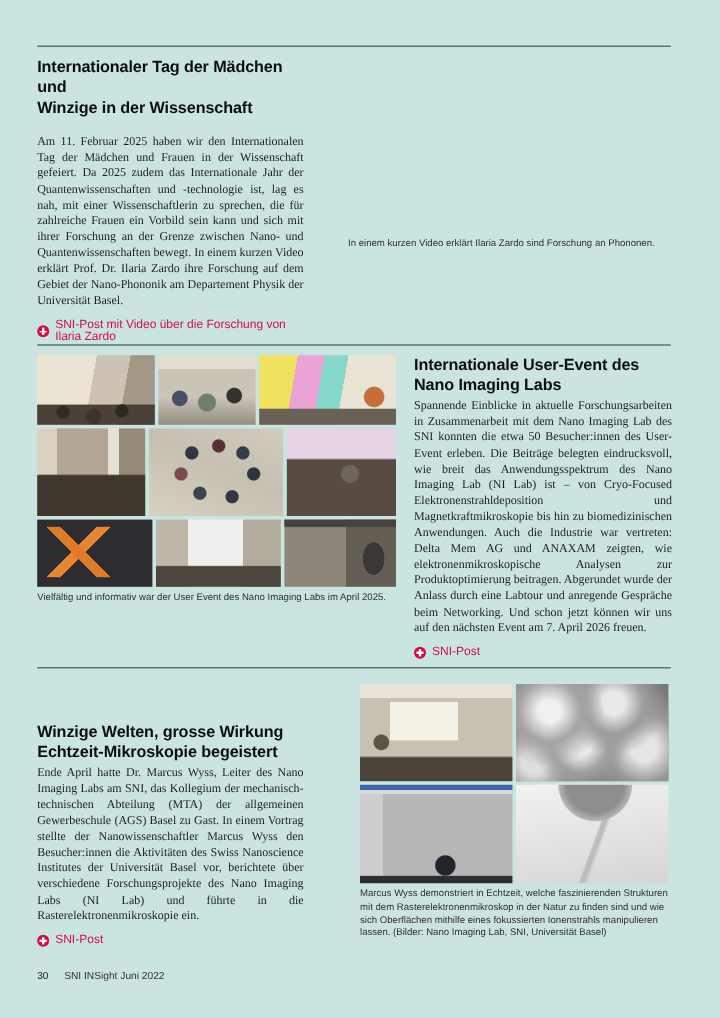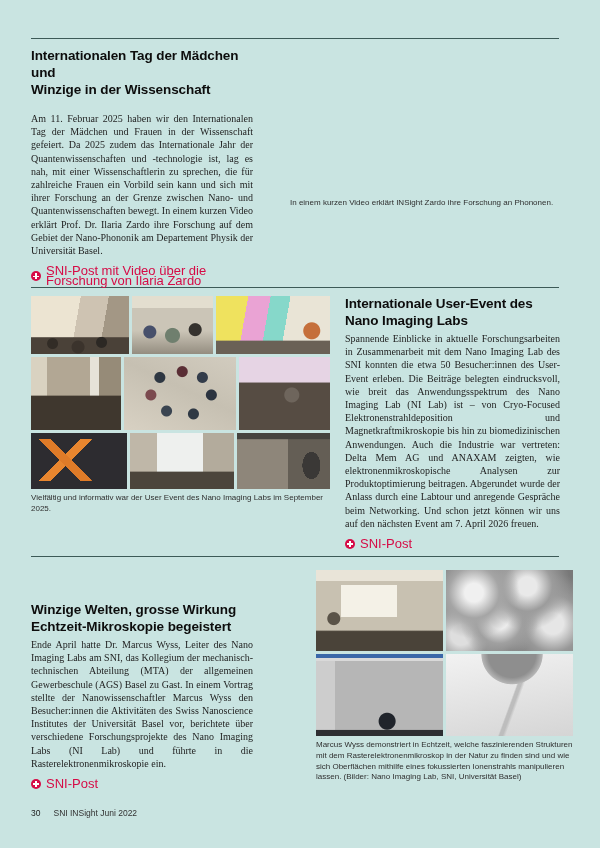--- a/index.html
+++ b/index.html
@@ -28,21 +28,21 @@
     font-size:10px;line-height:13.2px;
     color:#1e1e1e;text-align:justify;
     hyphens:auto;-webkit-hyphens:auto;
   }
 
   .post-link{display:flex;align-items:center;gap:5px;margin-top:9px;cursor:pointer;}
   .post-icon{width:10px;height:10px;border-radius:50%;background:#d60b46;position:relative;flex:0 0 auto;}
   .post-icon::before,.post-icon::after{content:"";position:absolute;background:#fff;}
   .post-icon::before{left:2.2px;top:4.4px;width:5.6px;height:1.2px;}
   .post-icon::after{left:4.4px;top:2.2px;width:1.2px;height:5.6px;}
-  .post-label{font-size:13px;color:#d60b46;line-height:10px;}
+  .post-label{font-size:10px;color:#d60b46;line-height:10px;}
 
   .caption{margin:0;font-size:8px;line-height:10.8px;color:#2f2f2f;}
   .a1-caption{left:290px;top:198px;width:272px;}
 
   
   .a2-left{left:31px;top:296px;width:299px;}
   .c-row{display:flex;gap:3px;margin-bottom:3px;}
   .photo{flex:0 0 auto;}
   .h58 .photo{height:58px;} .h73 .photo{height:73px;} .h56 .photo{height:56px;}
   .w98{width:98px;} .w81{width:81px;} .w114{width:114px;}
@@ -86,21 +86,21 @@
     #2d2c30;}
   .p8{background:
     linear-gradient(to top, #4c453c 0 30%, transparent 32%),
     linear-gradient(90deg, #bfb7a8 0 26%, #eef0ee 26% 70%, #b3ab9c 70%);}
   .p9{background:
     radial-gradient(ellipse 16% 40% at 80% 58%, #3a3836 0 60%, transparent 61%),
     linear-gradient(#45423e 0 10%, transparent 12%),
     linear-gradient(90deg, #8e867a 0 55%, #645e55 55%);}
 
   
-  .a3-right{left:300px;top:570px;width:258px;margin-left:16px;}
+  .a3-right{left:300px;top:570px;width:258px;}
   .g-row{display:flex;gap:3px;margin-bottom:3px;}
   .g-row .photo{width:127px;}
   .gr1 .photo{height:81px;} .gr2 .photo{height:82px;}
   .a3-right .caption{margin-top:4px;width:258px;}
 
   .pb1{background:
     radial-gradient(circle at 14% 60%, #5a5348 0 6px, transparent 7px),
     linear-gradient(to top, #4a4339 0 24%, transparent 26%),
     linear-gradient(90deg, transparent 20%, #f4f1e7 20% 64%, transparent 64%) 0 30% / 100% 40% no-repeat,
     linear-gradient(#e9e4d8 0 14%, #c8c1b1 14%);}
@@ -129,48 +129,48 @@
 <body>
 
 <div class="page">
 
   <div class="rule r1"></div>
   <div class="rule r2"></div>
   <div class="rule r3"></div>
 
   <section class="abs a1-text">
     <h2>
-        <div class="tline">Internationalen Tag der Mädchen und</div>
+        <div class="tline">Internationaler Tag der Mädchen und</div>
         <div class="tline">Winzige in der Wissenschaft</div>
       </h2>
     <p class="body" lang="de">Am 11. Februar 2025 haben wir den Internationalen Tag der Mädchen und Frauen in der Wissenschaft gefeiert. Da 2025 zudem das Internationale Jahr der Quantenwissenschaften und -technologie ist, lag es nah, mit einer Wissenschaftlerin zu sprechen, die für zahlreiche Frauen ein Vorbild sein kann und sich mit ihrer Forschung an der Grenze zwischen Nano- und Quantenwissenschaften bewegt. In einem kurzen Video erklärt Prof. Dr. Ilaria Zardo ihre Forschung auf dem Gebiet der Nano-Phononik am Departement Physik der Universität Basel.</p>
     <div class="post-link">
       <span class="post-icon"></span>
       <span class="post-label">SNI-Post mit Video über die Forschung von Ilaria Zardo</span>
     </div>
   </section>
-  <p class="caption abs a1-caption">In einem kurzen Video erklärt INSight Zardo ihre Forschung an Phononen.</p>
+  <p class="caption abs a1-caption">In einem kurzen Video erklärt Ilaria Zardo sind Forschung an Phononen.</p>
 
   <div class="abs a2-left">
     <div class="c-row h58">
       <div class="photo w98 p1"></div>
       <div class="photo w81 p2"></div>
       <div class="photo w114 p3"></div>
     </div>
     <div class="c-row h73">
       <div class="photo w90 p4"></div>
       <div class="photo w112 p5"></div>
       <div class="photo w91 p6"></div>
     </div>
     <div class="c-row h56">
       <div class="photo w96 p7"></div>
       <div class="photo w104 p8"></div>
       <div class="photo w93 p9"></div>
     </div>
-    <p class="caption">Vielfältig und informativ war der User Event des Nano Imaging Labs im September 2025.</p>
+    <p class="caption">Vielfältig und informativ war der User Event des Nano Imaging Labs im April 2025.</p>
   </div>
 
   <section class="abs a2-right">
     <h2>
         <div class="tline">Internationale User-Event des</div>
         <div class="tline">Nano Imaging Labs</div>
       </h2>
     <p class="body" lang="de">Spannende Einblicke in aktuelle Forschungsarbeiten in Zusammenarbeit mit dem Nano Imaging Lab des SNI konnten die etwa 50 Besucher:innen des User-Event erleben. Die Beiträge belegten eindrucksvoll, wie breit das Anwendungsspektrum des Nano Imaging Lab (NI Lab) ist – von Cryo-Focused Elektronenstrahldeposition und Magnetkraftmikroskopie bis hin zu biomedizinischen Anwendungen. Auch die Industrie war vertreten: Delta Mem AG und ANAXAM zeigten, wie elektronenmikroskopische Analysen zur Produktoptimierung beitragen. Abgerundet wurde der Anlass durch eine Labtour und anregende Gespräche beim Networking. Und schon jetzt können wir uns auf den nächsten Event am 7. April 2026 freuen.</p>
     <div class="post-link">
       <span class="post-icon"></span>

